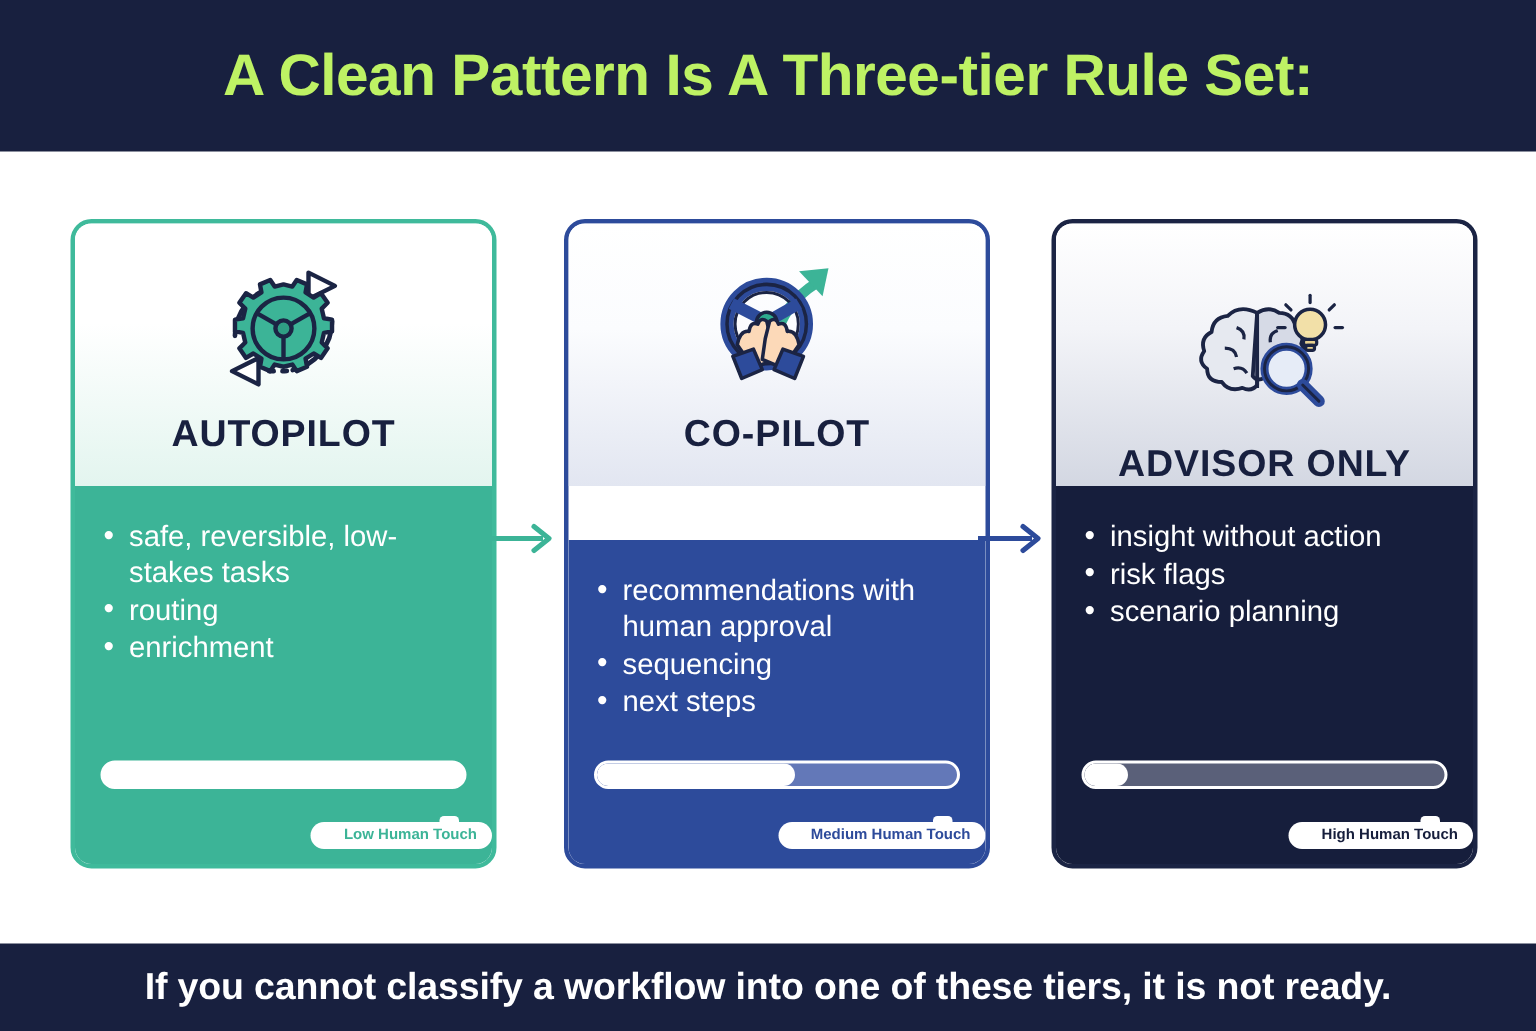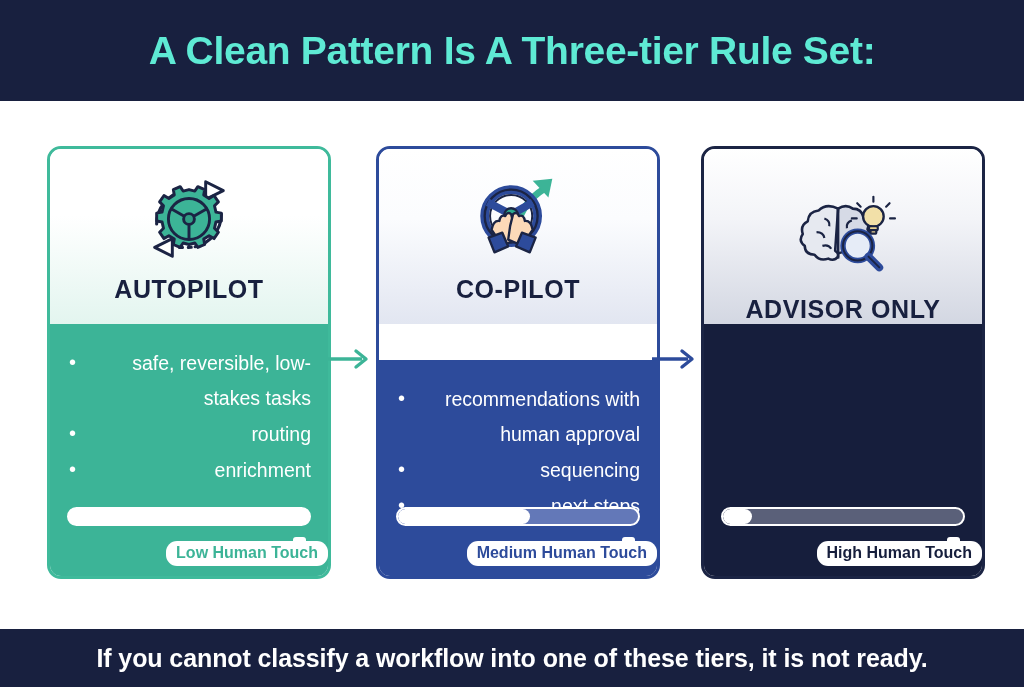--- a/index.html
+++ b/index.html
@@ -10,21 +10,21 @@
     -webkit-font-smoothing:antialiased;
   }
   .poster { position:relative; width:1024px; height:687px; background:#ffffff; }
 
   
   .header {
     position:absolute; left:0; top:0; width:1024px; height:101px;
     background:#18203f; display:flex; align-items:center; justify-content:center;
   }
   .header h1 {
-    color:#5eead4; font-size:39px; font-weight:bold; letter-spacing:-0.3px;
+    color:#bef264; font-size:39px; font-weight:bold; letter-spacing:-0.3px;
     font-family:"Liberation Sans", sans-serif;
   }
 
   
   .footer {
     position:absolute; left:0; bottom:0; width:1024px; height:58px;
     background:#18203f; display:flex; align-items:center; justify-content:center;
   }
   .footer p {
     color:#ffffff; font-size:25px; font-weight:bold; letter-spacing:-0.1px;
@@ -60,44 +60,44 @@
 
   .card-body {
     flex:1; position:relative; padding:22px 17px 0 17px;
   }
   .c1 .card-body { background:#3cb497; }
   .c2 .card-body { background:#2d4b9b;margin-top:20px; }
   .c3 .card-body { background:#161e3c; }
 
   .bullets { list-style:none; }
   .bullets li {
-    color:#ffffff; font-size:19.5px; line-height:35px;
-    padding-left:19px; position:relative; margin-bottom:1px;text-align:right;
+    color:#ffffff; font-size:19.5px; line-height:24px;
+    padding-left:19px; position:relative; margin-bottom:1px;
   }
   .bullets li::before {
     content:"\2022"; position:absolute; left:2px; top:-1px; font-size:20px;
   }
 
   
   .slider-wrap { position:absolute; left:17px; right:17px; bottom:50px; }
   .slider {
     height:19px; border-radius:10px; border:2.5px solid #ffffff;
     position:relative; overflow:hidden;
   }
   .c1 .slider { background:#ffffff; }
   .c2 .slider { background:#6378b8; }
   .c3 .slider { background:#5a6079; }
   .slider-fill {
     position:absolute; left:0; top:0; bottom:0; background:#ffffff; border-radius:10px;
   }
 
   .pill {
     position:absolute; right:0; bottom:10px;
-    background:#ffffff; border-radius:11px; padding:3px 10px 4px 10px;
-    font-size:16px; font-weight:bold; white-space:nowrap;
+    background:#ffffff; border-radius:11px; padding:3px 10px 4px 22px;
+    font-size:10px; font-weight:bold; white-space:nowrap;
   }
   .c1 .pill { color:#3cb497; }
   .c2 .pill { color:#2d4b9b; }
   .c3 .pill { color:#161e3c; }
   .pill::after{
     content:""; position:absolute; right:22px; top:-4px;
     width:13px; height:8px; background:#ffffff; border-radius:3px 3px 0 0;
   }
 
   
@@ -223,20 +223,25 @@
 
             <circle cx="70" cy="58" r="15" fill="#e6ecf7" stroke="#2d4b9b" stroke-width="5.5"></circle>
             <circle cx="70" cy="58" r="15" fill="none" stroke="#1b2444" stroke-width="2"></circle>
             <line x1="81" y1="69" x2="92" y2="80" stroke="#2d4b9b" stroke-width="8" stroke-linecap="round"></line>
             <line x1="81" y1="69" x2="92" y2="80" stroke="#1b2444" stroke-width="2" stroke-linecap="round"></line>
           </svg>
         </div>
         <div class="tier-title">ADVISOR ONLY</div>
       </div>
       <div class="card-body">
+        <ul class="bullets">
+          <li>insight without action</li>
+          <li>risk flags</li>
+          <li>scenario planning</li>
+        </ul>
         <div class="slider-wrap">
           <div class="slider">
             <div class="slider-fill" style="width: 12%;"></div>
           </div>
         </div>
         <div class="pill">High Human Touch</div>
       </div>
     </div>
 
     <div class="arrow a1">

